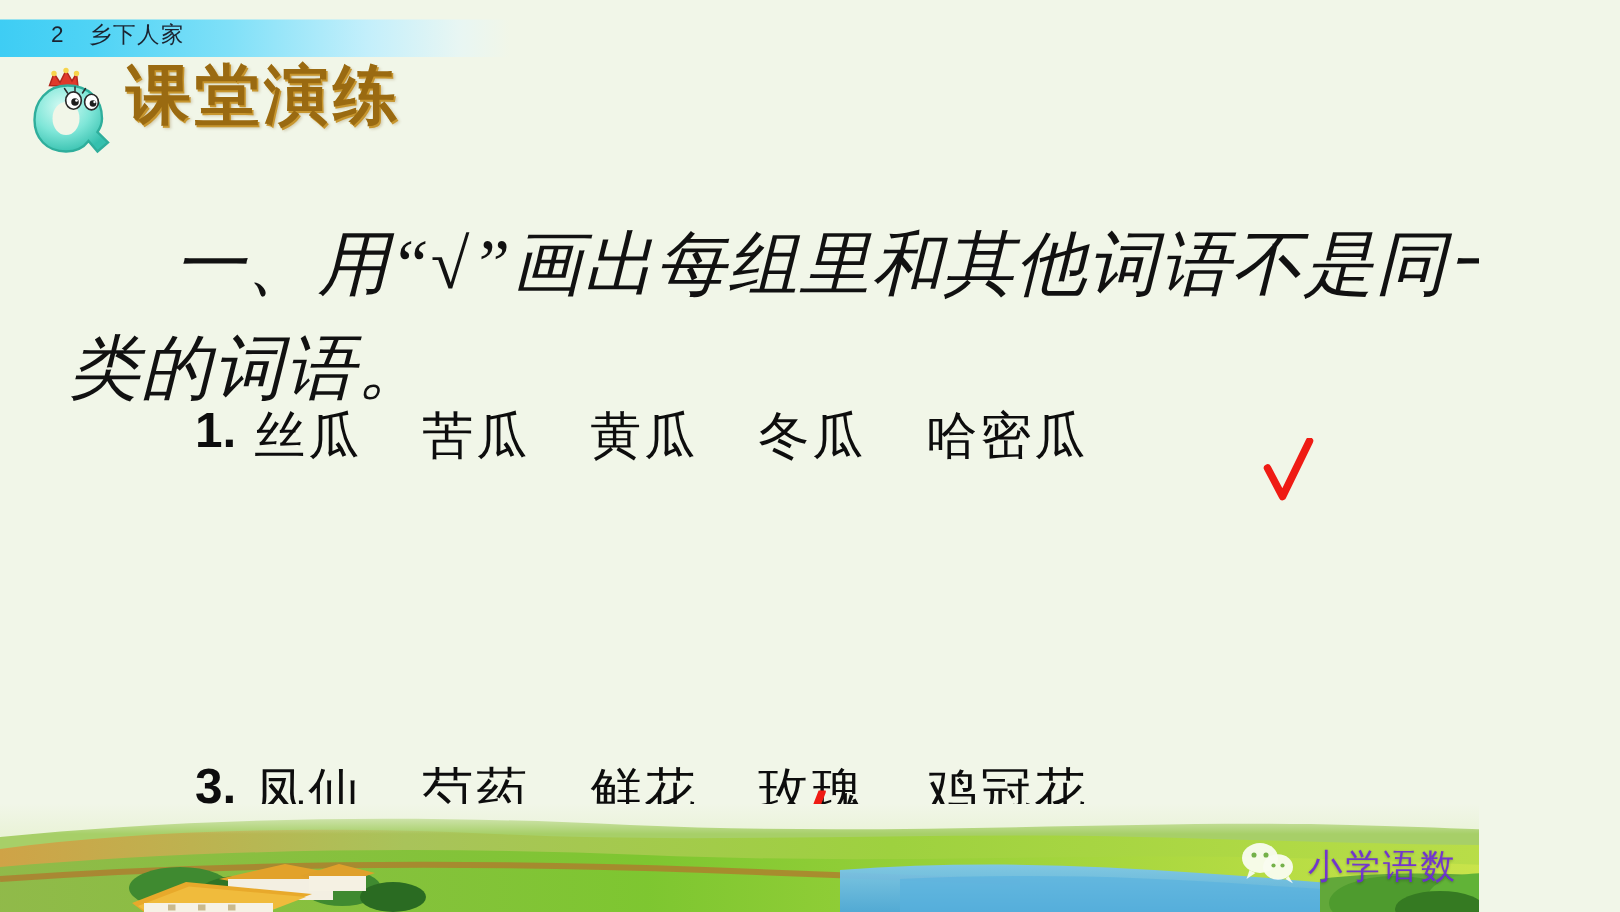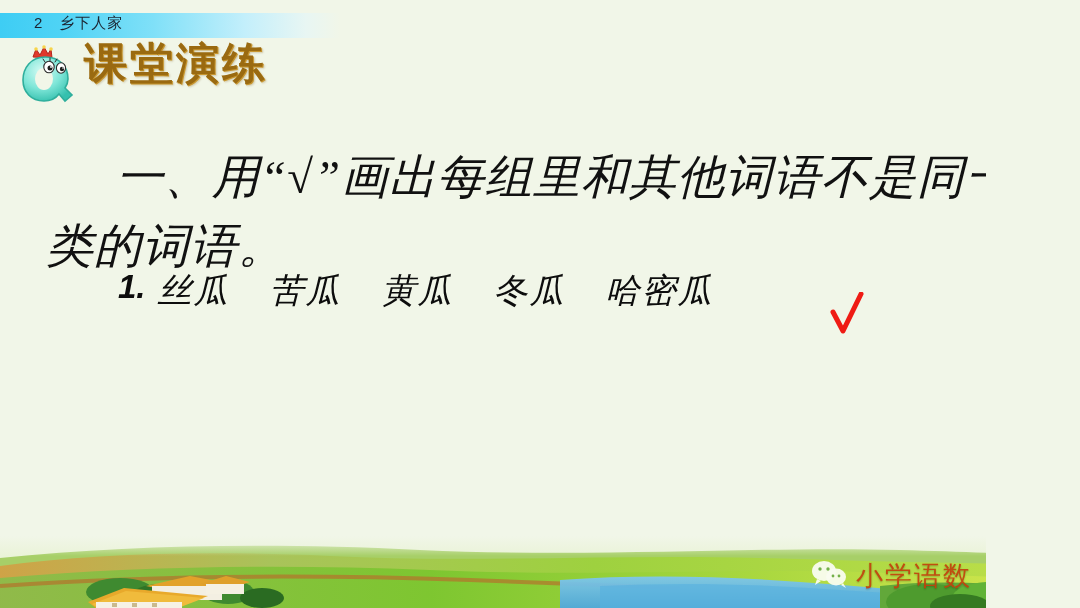--- a/index.html
+++ b/index.html
@@ -83,28 +83,27 @@
     color: #111111;
     text-indent: 70px;
     letter-spacing: 1px;
     font-family: "Liberation Serif", "DejaVu Serif", serif;
     font-style: italic;
   }
 
   
   .qrow {
     position: absolute;
-    left: 118px;
+    left: 130px;
     width: 940px;
     height: 52px;
     font-size: 34px;
     color: #0d0d0d;
     white-space: nowrap;
     font-family: "Liberation Serif", "DejaVu Serif", serif;
-    font-style: italic;
   }
   #qrow-0 { top: 268px; }
   #qrow-1 { top: 388px; }
   #qrow-2 { top: 505px; }
 
   .qnum {
     display: inline-block;
     font-size: 33px;
     font-weight: bold;
     font-family: "Liberation Sans", "DejaVu Sans", sans-serif;
@@ -148,22 +147,22 @@
   #watermark {
     position: absolute;
     right: 14px;
     bottom: 14px;
     display: flex;
     align-items: center;
     gap: 8px;
     opacity: 0.92;
   }
   #watermark-label {
-    font-size: 27px;
-    color: #c2410c;
+    font-size: 23px;
+    color: #6d28d9;
     letter-spacing: 2px;
     font-family: "Liberation Serif", "DejaVu Serif", serif;
     text-shadow: 0 1px 2px rgba(0,0,0,0.28);
     white-space: pre;
   }
 </style>
 </head>
 <body>
 
 <div id="slide">
@@ -209,20 +208,28 @@
   <div class="qrow" id="qrow-0">
     <span class="qnum">1.</span><span class="qitems"><span class="qitem">丝瓜</span><span class="qitem">苦瓜</span><span class="qitem">黄瓜</span><span class="qitem">冬瓜</span><span class="qitem">哈密瓜</span></span>
     <span class="check" style="left:712px; top:24px;">
       <svg width="34" height="46" viewBox="0 0 34 46">
         <path d="M3 20 L13 39 L31 2" stroke="#ef1b14" stroke-width="5" fill="none" stroke-linecap="round" stroke-linejoin="round"></path>
       </svg>
     </span>
   </div>
 
 
+  <div class="qrow" id="qrow-2">
+    <span class="qnum">3.</span><span class="qitems"><span class="qitem">凤仙</span><span class="qitem">芍药</span><span class="qitem">鲜花</span><span class="qitem">玫瑰</span><span class="qitem">鸡冠花</span></span>
+    <span class="check" style="left:388px; top:22px;">
+      <svg width="34" height="46" viewBox="0 0 34 46">
+        <path d="M4 19 L14 42 L30 1" stroke="#ef1b14" stroke-width="5" fill="none" stroke-linecap="round" stroke-linejoin="round"></path>
+      </svg>
+    </span>
+  </div>
 
   <div id="landscape">
     <svg width="1080" height="72" viewBox="0 0 1080 72">
       <defs>
         <linearGradient id="fadeTop" x1="0" y1="0" x2="0" y2="1">
           <stop offset="0%" stop-color="#f1f6e8" stop-opacity="1"></stop>
           <stop offset="100%" stop-color="#f1f6e8" stop-opacity="0"></stop>
         </linearGradient>
         <linearGradient id="field1" x1="0" y1="0" x2="1" y2="0">
           <stop offset="0%" stop-color="#cfa347"></stop>

